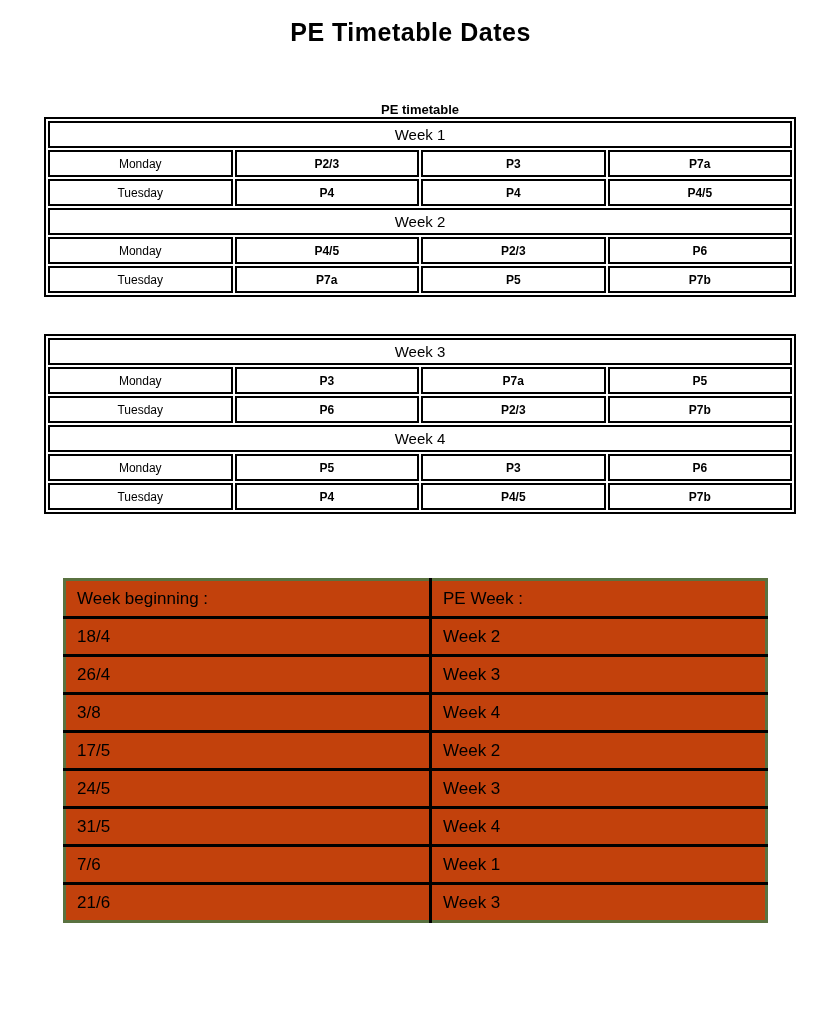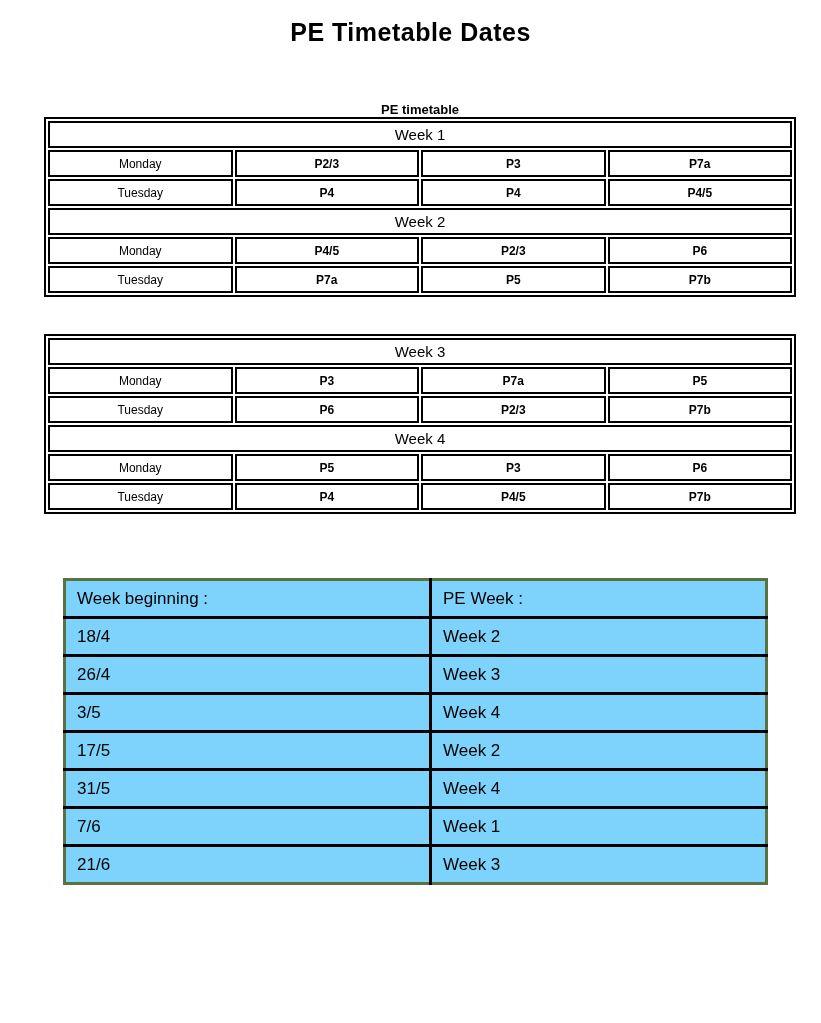--- a/index.html
+++ b/index.html
@@ -64,21 +64,21 @@
   table.tt td.period-cell { font-weight: bold; margin-top: 24px; }
   
   table.dates {
     position: absolute;
     left: 63px;
     top: 578px;
     width: 705px;
     table-layout: fixed;
     border-collapse: collapse;
     border: 3px solid var(--dates-border, #5a7240);
-    background: #7dd3fc;
+    background: #c2410c;
   }
   table.dates td {
     border-bottom: 3px solid #000;
     height: 35px;
     padding: 0 4px 0 11px;
     vertical-align: middle;
     font-size: 17px;
     overflow: hidden;
     white-space: nowrap;
   }
@@ -175,28 +175,32 @@
       </tr>
       <tr>
         <td>18/4</td>
         <td>Week 2</td>
       </tr>
       <tr>
         <td>26/4</td>
         <td>Week 3</td>
       </tr>
       <tr>
-        <td>3/5</td>
+        <td>3/8</td>
         <td>Week 4</td>
       </tr>
       <tr>
         <td>17/5</td>
         <td>Week 2</td>
       </tr>
       <tr>
+        <td>24/5</td>
+        <td>Week 3</td>
+      </tr>
+      <tr>
         <td>31/5</td>
         <td>Week 4</td>
       </tr>
       <tr>
         <td>7/6</td>
         <td>Week 1</td>
       </tr>
       <tr>
         <td>21/6</td>
         <td>Week 3</td>

